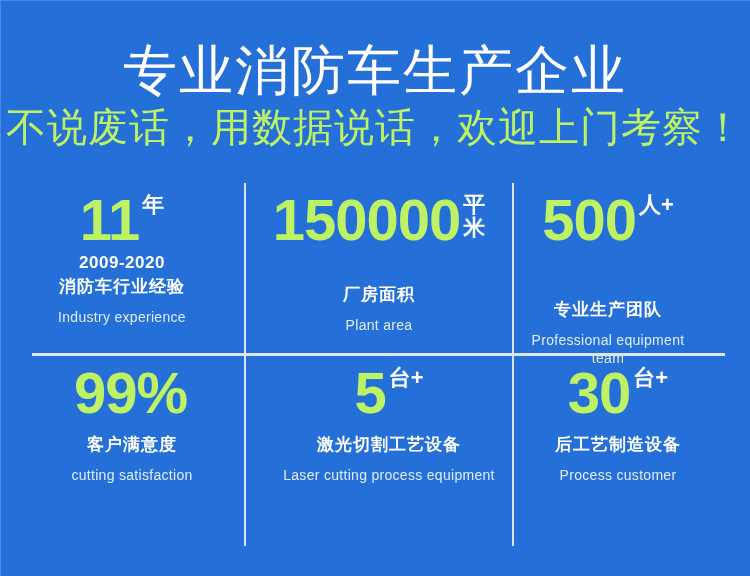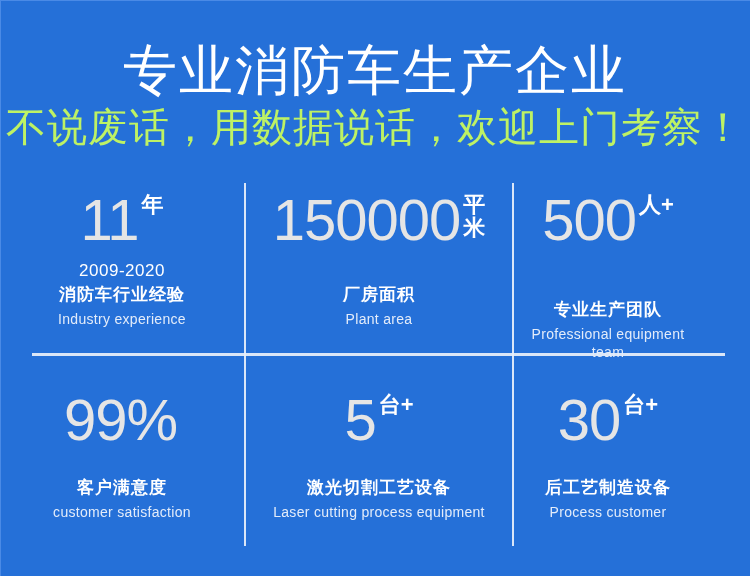--- a/index.html
+++ b/index.html
@@ -88,37 +88,37 @@
   .divider-v1 { left: 244px; top: 0px;   width: 2px;   height: 363px; }
   .divider-v2 { left: 512px; top: 0px;   width: 2px;   height: 363px; }
   .divider-h  { left: 32px;  top: 170px; width: 693px; height: 3px; }
 
   .cell {
     position: absolute;
     text-align: center;
     color: #ffffff;
   }
   .cell.r1 { top: 8px;   height: 158px; }
-  .cell.r2 { top: 208px; height: 158px; }
+  .cell.r2 { top: 181px; height: 158px; padding-left: 10px; }
   .cell.c1 { left: 0px;   width: 244px; }
   .cell.c2 { left: 246px; width: 266px; }
   .cell.c3 { left: 514px; width: 188px; }
 
   .value-row {
     display: flex;
     align-items: flex-start;
     justify-content: center;
     line-height: 1;
     height: 62px;
   }
   .big-number {
     font-size: 58px;
-    font-weight: 400;
+    font-weight: 700;
     letter-spacing: -1px;
-    color: #e5e5e5;
+    color: #bef264;
     line-height: 58px;
     display: inline-block;
   }
   .unit {
     font-size: 22px;
     font-weight: 700;
     color: #ffffff;
     line-height: 22px;
     display: inline-block;
     margin-left: 3px;
@@ -126,48 +126,47 @@
     text-align: left;
     white-space: pre-line;
   }
   .unit.stacked {
     line-height: 23px;
     margin-top: 2px;
   }
 
   .range-line {
     font-size: 17px;
-    font-weight: 400;
+    font-weight: 700;
     color: #ffffff;
     letter-spacing: .5px;
-    margin-top: 8px;
     line-height: 20px;
   }
   .label-cn {
     font-size: 17px;
     font-weight: 700;
     color: #ffffff;
     letter-spacing: 1px;
     line-height: 22px;
   }
   .label-en {
     font-size: 14px;
     font-weight: 400;
     color: #e3ecfa;
     letter-spacing: .3px;
     line-height: 18px;
-    margin-top: 4px;
+    margin-top: 10px;
   }
 
   
   .cell.r1 .label-cn { margin-top: 3px; }
   .cell.r1.c2 .label-cn { margin-top: 31px; }
   .cell.r1.c3 .label-cn { margin-top: 46px; }
   
-  .cell.r2 .label-cn { margin-top: 24px; }
+  .cell.r2 .label-cn { margin-top: 8px; }
 </style>
 </head>
 <body>
 
 <div id="banner">
 
   <div class="header">
     <span class="main-title">专业消防车生产企业</span>
     <span class="sub-title">不说废话，用数据说话，欢迎上门考察！</span>
   </div>
@@ -206,21 +205,21 @@
       <div class="label-cn">专业生产团队</div>
       <div class="label-en">Professional equipment team</div>
     </div>
 
     <div class="cell r2 c1">
       <div class="value-row">
         <span class="big-number">99%</span>
         <span class="unit"></span>
       </div>
       <div class="label-cn">客户满意度</div>
-      <div class="label-en">customer satisfaction</div>
+      <div class="label-en">cutting satisfaction</div>
     </div>
 
     <div class="cell r2 c2">
       <div class="value-row">
         <span class="big-number">5</span>
         <span class="unit">台+</span>
       </div>
       <div class="label-cn">激光切割工艺设备</div>
       <div class="label-en">Laser cutting process equipment</div>
     </div>

